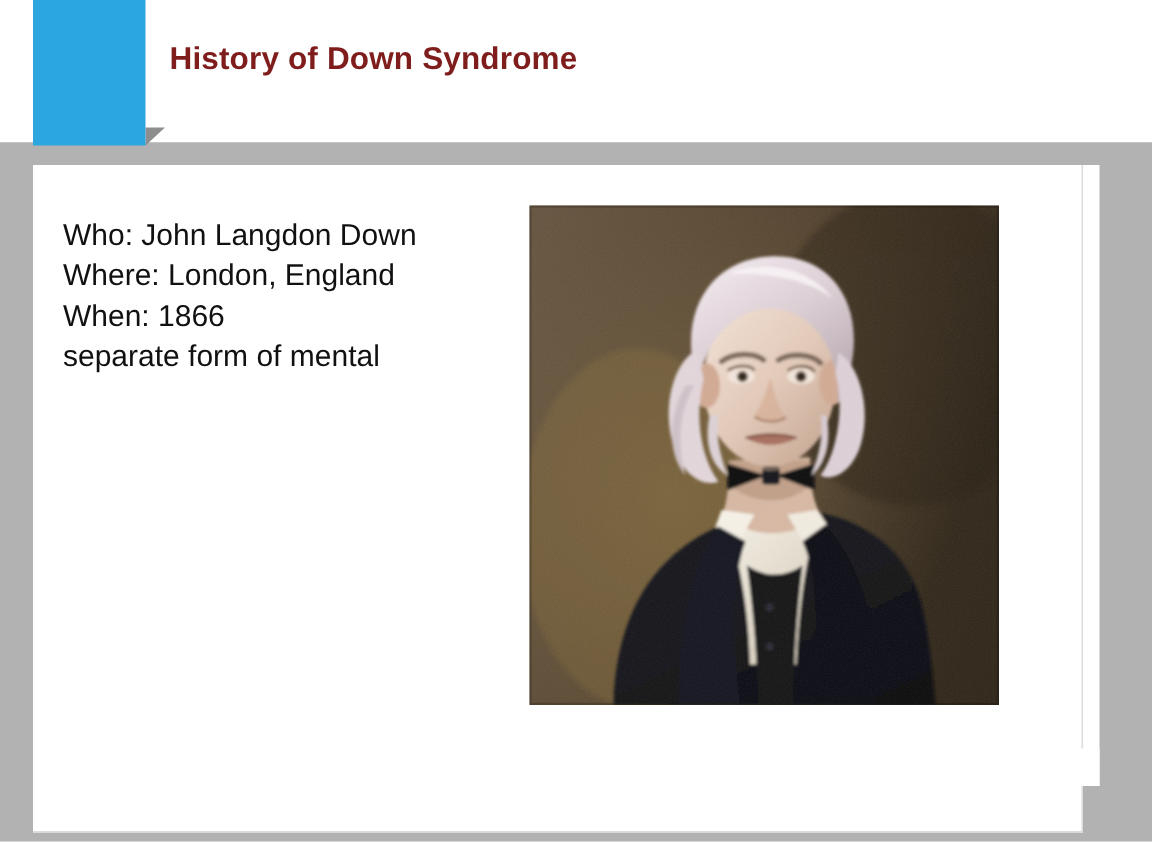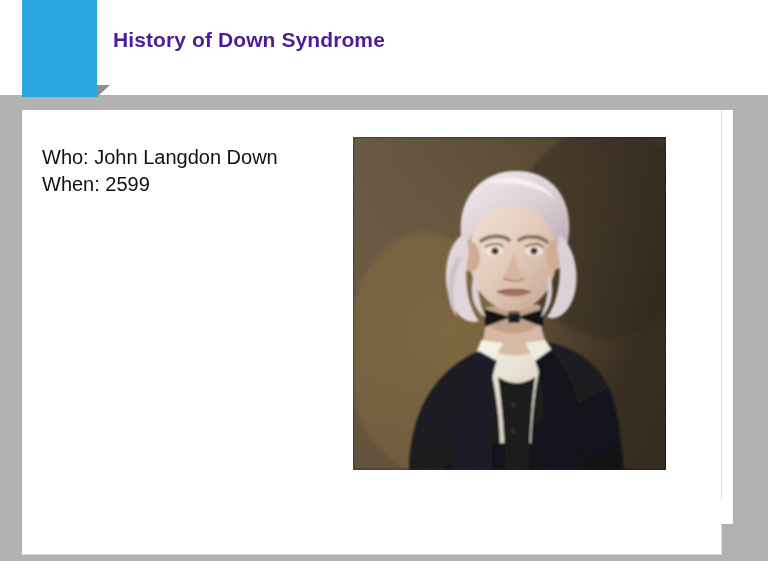--- a/index.html
+++ b/index.html
@@ -38,21 +38,21 @@
     border-top: 12px solid #8e8e8e;
     border-right: 13px solid transparent;
     z-index: 2;
   }
   .slide-title {
     position: absolute;
     left: 113px;
     top: 28px;
     font-size: 21px;
     font-weight: bold;
-    color: #4c1d95;
+    color: #7f1d1d;
     letter-spacing: 0.1px;
     white-space: nowrap;
     z-index: 4;
   }
 
   
   .gray-band {
     position: absolute;
     left: 0; top: 95px;
     width: 768px;
@@ -129,21 +129,23 @@
 <div class="gray-band"></div>
 <div class="accent-fold"></div>
 <div class="accent-block"></div>
 <div class="slide-title">History of Down Syndrome</div>
 
 <div class="card-outer">
   <div class="card-inner">
 
     <div class="content-text">
       <div class="line">Who: John Langdon Down</div>
-      <div class="line">When: 2599</div>
+      <div class="line">Where: London, England</div>
+      <div class="line">When: 1866</div>
+      <div class="line">separate form of mental</div>
     </div>
 
     <div class="portrait-wrap">
       <svg viewBox="0 0 313 333" xmlns="http://www.w3.org/2000/svg">
         <defs>
           <radialGradient id="bgGrad" cx="30%" cy="58%" r="85%">
             <stop offset="0%" stop-color="#8f7746"></stop>
             <stop offset="38%" stop-color="#6e5a3c"></stop>
             <stop offset="72%" stop-color="#50402c"></stop>
             <stop offset="100%" stop-color="#33281c"></stop>

